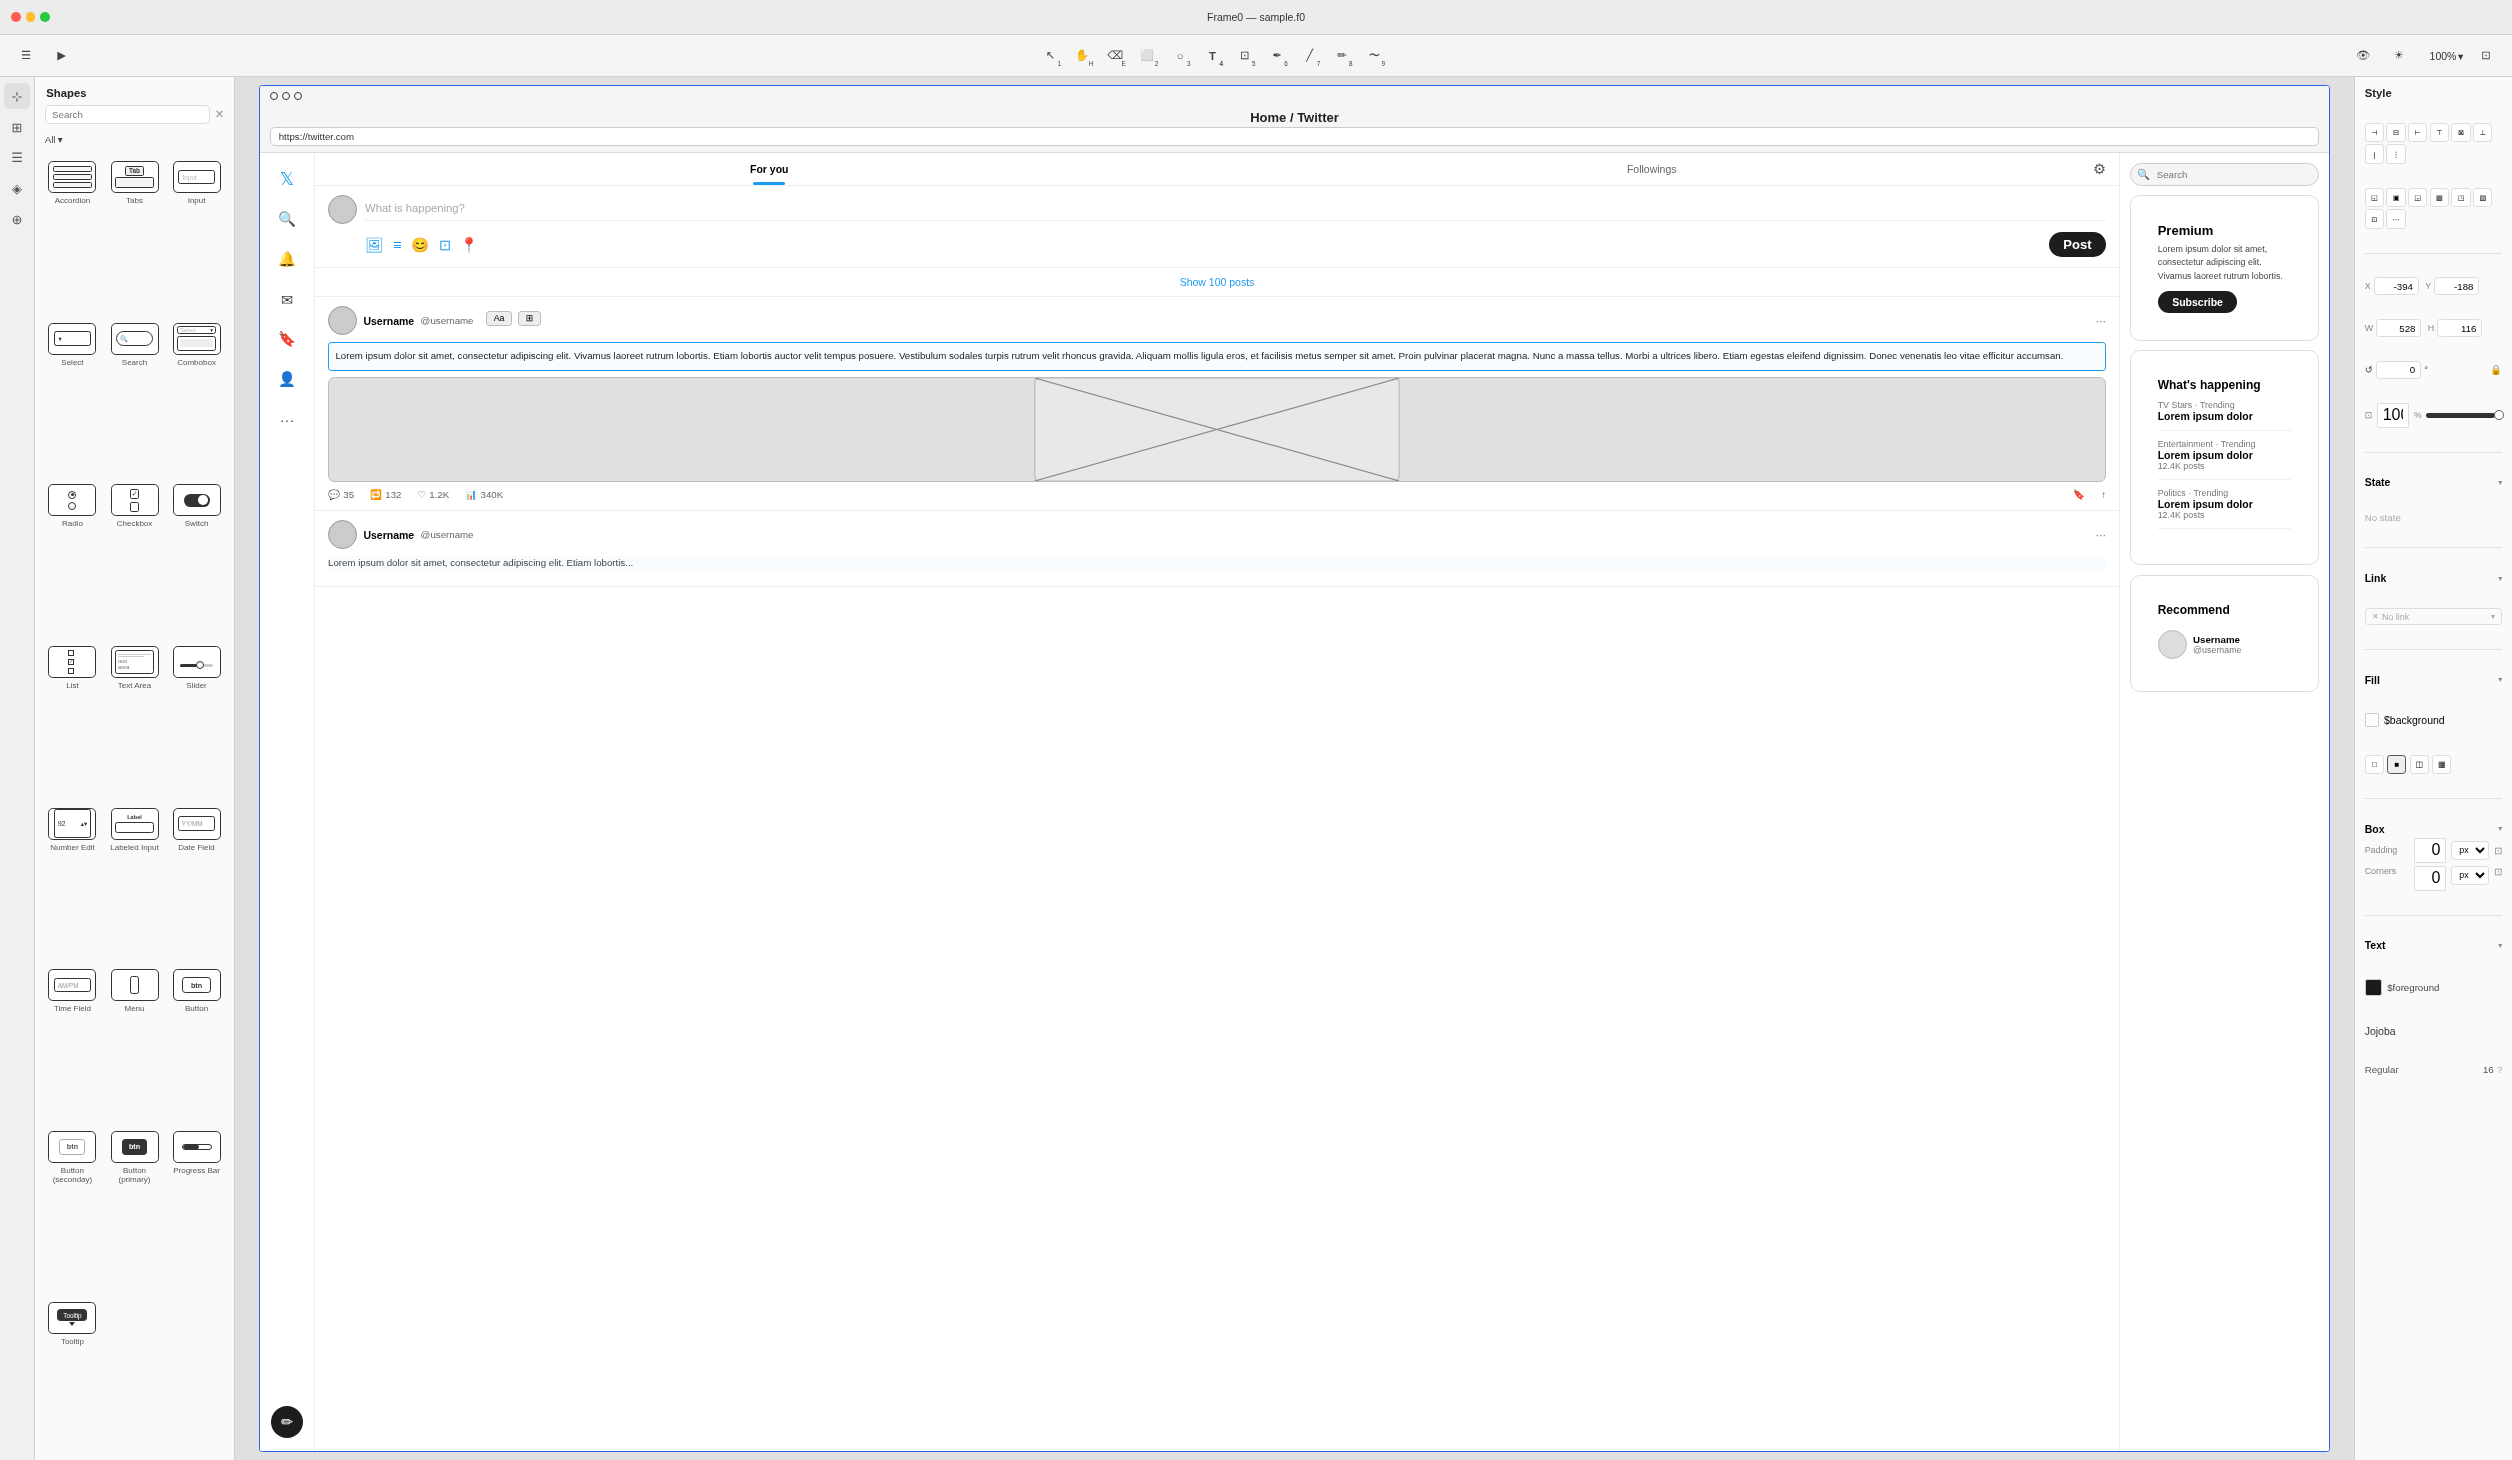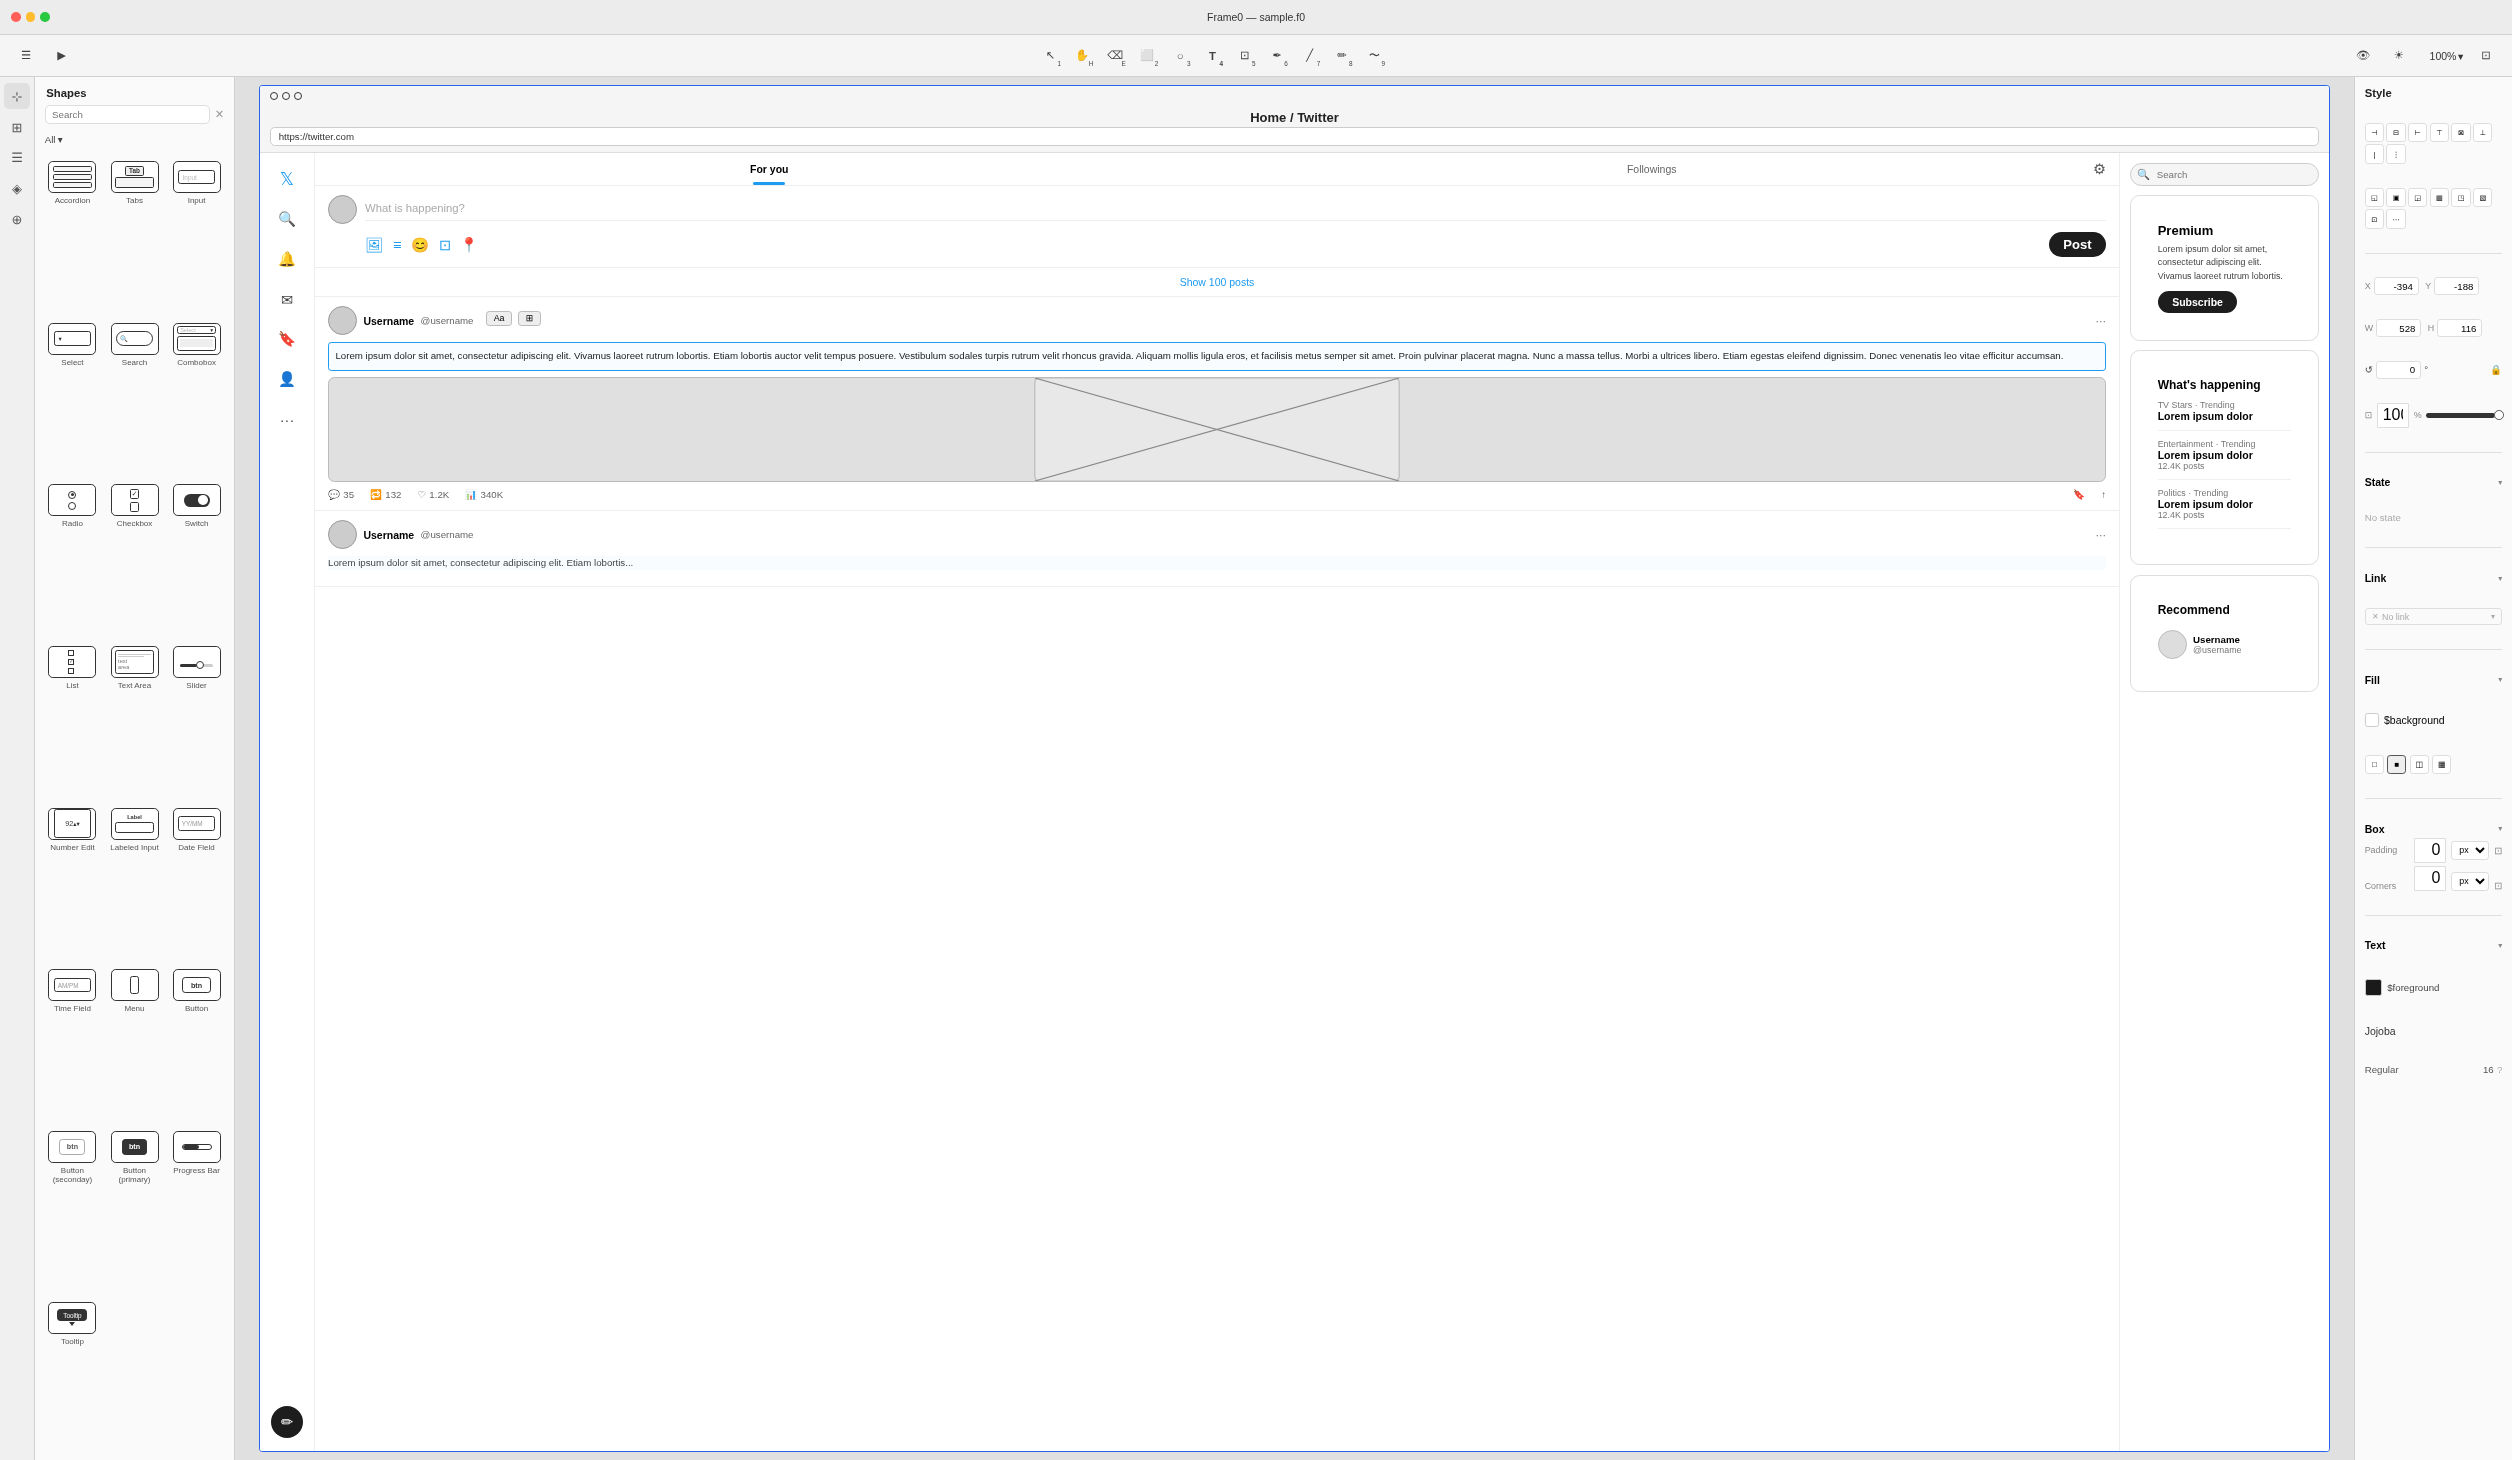--- a/index.html
+++ b/index.html
@@ -136,21 +136,21 @@
     .rp-font-style { font-size: 9.7px; color: #555; text-align: center; }
     .rp-font-size { display: flex; align-items: center; gap: 3.2px; font-size: 9.7px; color: #555; }
     .rp-opacity-row { display: flex; align-items: center; gap: 4.8px; }
     .rp-opacity-bar { flex: 1; height: 4.8px; background: #ddd; border-radius: 2.4px; position: relative; }
     .rp-opacity-fill { width: 90%; height: 100%; background: #333; border-radius: 2.4px; }
     .rp-opacity-handle { width: 9.7px; height: 9.7px; border-radius: 50%; background: white; border: 1.2px solid #555; position: absolute; right: -1.6px; top: -2.4px; }
     .rp-align-icons { display: flex; gap: 2.4px; flex-wrap: wrap; }
     .rp-align-icon { width: 19.3px; height: 19.3px; border: 0.8px solid #ddd; border-radius: 3.2px; display: flex; align-items: center; justify-content: center; cursor: pointer; font-size: 7.2px; background: white; }
     .rp-box-section { }
     .rp-padding-row { display: flex; align-items: center; gap: 4.8px; margin-top: 3.2px; }
-    .rp-corners-row { display: flex; align-items: flex-end; gap: 4.8px; margin-top: 3.2px; }
+    .rp-corners-row { display: flex; align-items: flex-start; gap: 4.8px; margin-top: 3.2px; }
     .rp-input-small { width: 32px; border: 0.8px solid #ddd; border-radius: 1px; padding: 2.4px 4.8px; font-size: 16px; text-align: right; }
     .rp-select-small { border: 0.8px solid #ddd; border-radius: 3.2px; padding: 2.4px 3.2px; font-size: 8.9px; background: white; }
     .rp-expand-icon { font-size: 8px; color: #888; }
     .rp-resize-icon { font-size: 9.7px; color: #888; }
   </style>
 </head>
 <body>
 
 <div class="titlebar">
   <div class="traffic-lights">
@@ -341,21 +341,21 @@
           <div style="width:100%;height:3.2px;background:#ccc;border-radius:1.6px;position:relative;margin-top:6.4px;">
             <div style="width:50%;height:100%;background:#333;border-radius:1.6px;"></div>
             <div style="width:8px;height:8px;border-radius:50%;background:white;border:1.2px solid #333;position:absolute;left:48%;top:-2.4px;"></div>
           </div>
         </div>
         <span class="shape-label">Slider</span>
       </div>
 
       <div class="shape-item">
         <div class="shape-icon" style="padding:4.8px;">
-          <div style="width:100%;border:1.2px solid #333;border-radius:2.4px;height:29px;background:white;display:flex;align-items:center;justify-content:center;padding:0 2.4px;font-size:7.2px;">
+          <div style="width:100%;border:1.2px solid #333;border-radius:2.4px;height:29px;background:white;display:flex;align-items:center;justify-content:space-between;padding:0 2.4px;font-size:7.2px;">
             <span style="color:#333;">92</span>
               <span style="font-size:6.4px;">▴▾</span>
           </div>
         </div>
         <span class="shape-label">Number Edit</span>
       </div>
 
       <div class="shape-item">
         <div class="shape-icon" style="padding:3.2px;flex-direction:column;gap:1.6px;">
           <div style="font-size:5.6px;color:#333;font-weight:bold;">Label</div>

